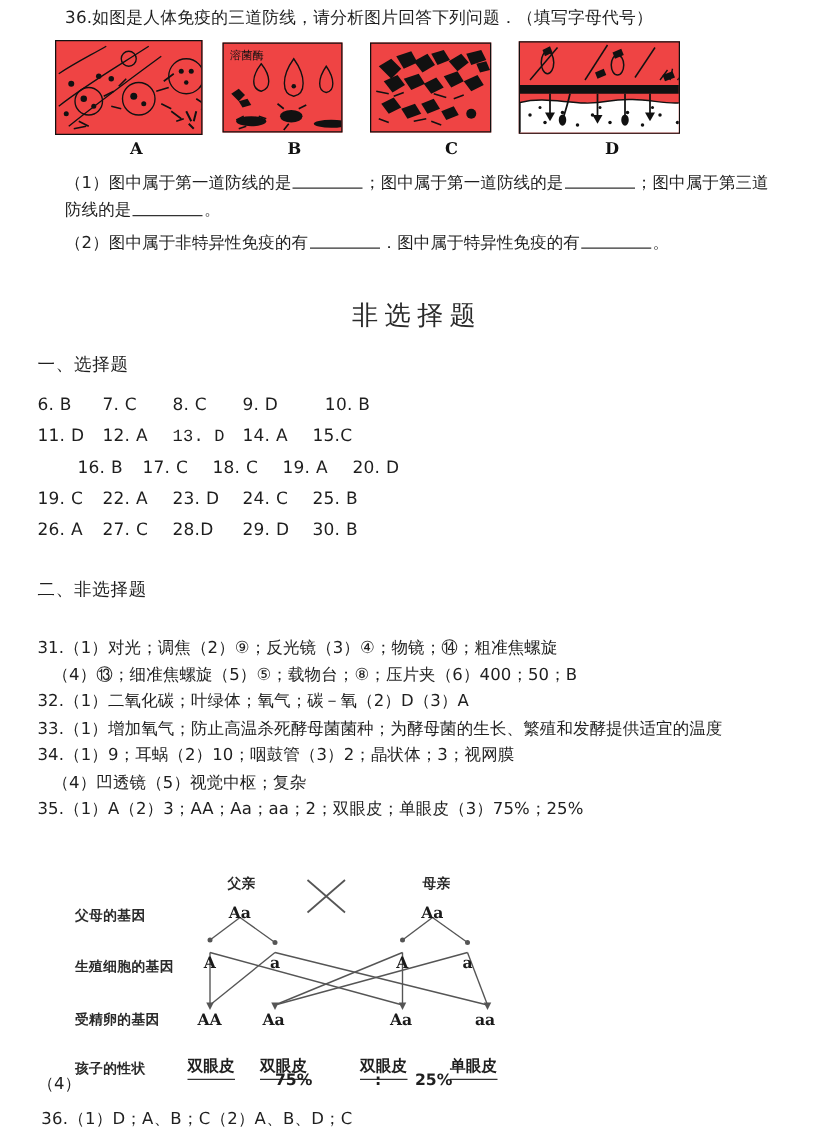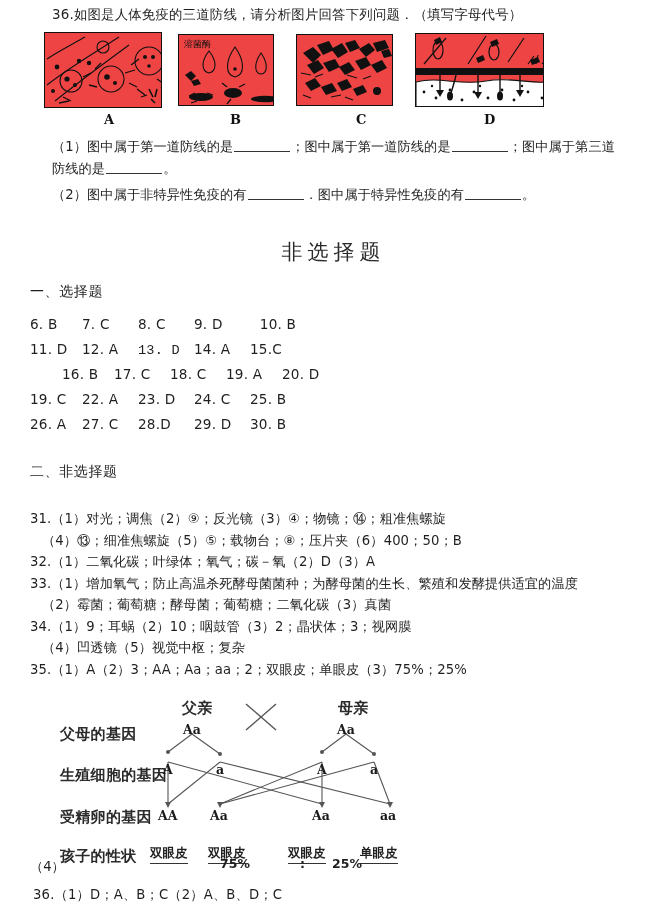--- a/index.html
+++ b/index.html
@@ -161,21 +161,21 @@
   
   #genetics-figure {
     position: absolute;
     left: 60px;
     top: 700px;
     width: 400px;
     height: 170px;
   }
   #genetics-figure .gfx-label {
     position: absolute;
-    font-size: 15px;
+    font-size: 11px;
     font-weight: bold;
     color: #2b2b2b;
     white-space: nowrap;
     letter-spacing: 0.3px;
   }
   #genetics-figure .gfx-geno {
     position: absolute;
     font-family: "DejaVu Serif", "Liberation Serif", serif;
     font-weight: bold;
     font-size: 12.5px;
@@ -403,21 +403,20 @@
       <div class="mc-row"><span class="cell" style="width: 52px;">19. C</span><span class="cell" style="width: 56px;">22. A</span><span class="cell" style="width: 56px;">23. D</span><span class="cell" style="width: 56px;">24. C</span><span class="cell" style="width: 56px;">25. B</span></div>
       <div class="mc-row"><span class="cell" style="width: 52px;">26. A</span><span class="cell" style="width: 56px;">27. C</span><span class="cell" style="width: 56px;">28.D</span><span class="cell" style="width: 56px;">29. D</span><span class="cell" style="width: 56px;">30. B</span></div>
     </div>
 
   <div id="section-two-title">二、非选择题</div>
   <div id="answers-body">
       <div class="ans-line">31.（1）对光；调焦（2）⑨；反光镜（3）④；物镜；⑭；粗准焦螺旋</div>
       <div class="ans-line sub">（4）⑬；细准焦螺旋（5）⑤；载物台；⑧；压片夹（6）400；50；B</div>
       <div class="ans-line">32.（1）二氧化碳；叶绿体；氧气；碳－氧（2）D（3）A</div>
       <div class="ans-line">33.（1）增加氧气；防止高温杀死酵母菌菌种；为酵母菌的生长、繁殖和发酵提供适宜的温度</div>
-      <div class="ans-line sub">（2）霉菌；葡萄糖；酵母菌；葡萄糖；二氧化碳（3）真菌</div>
       <div class="ans-line">34.（1）9；耳蜗（2）10；咽鼓管（3）2；晶状体；3；视网膜</div>
       <div class="ans-line sub">（4）凹透镜（5）视觉中枢；复杂</div>
       <div class="ans-line">35.（1）A（2）3；AA；Aa；aa；2；双眼皮；单眼皮（3）75%；25%</div>
     </div>
 
   <div id="genetics-figure">
     <svg id="genetics-svg" viewBox="0 0 400 170">
       <g stroke="#555" stroke-width="1.1" fill="none">
 
         <path d="M132 34 L 108 52"></path>

